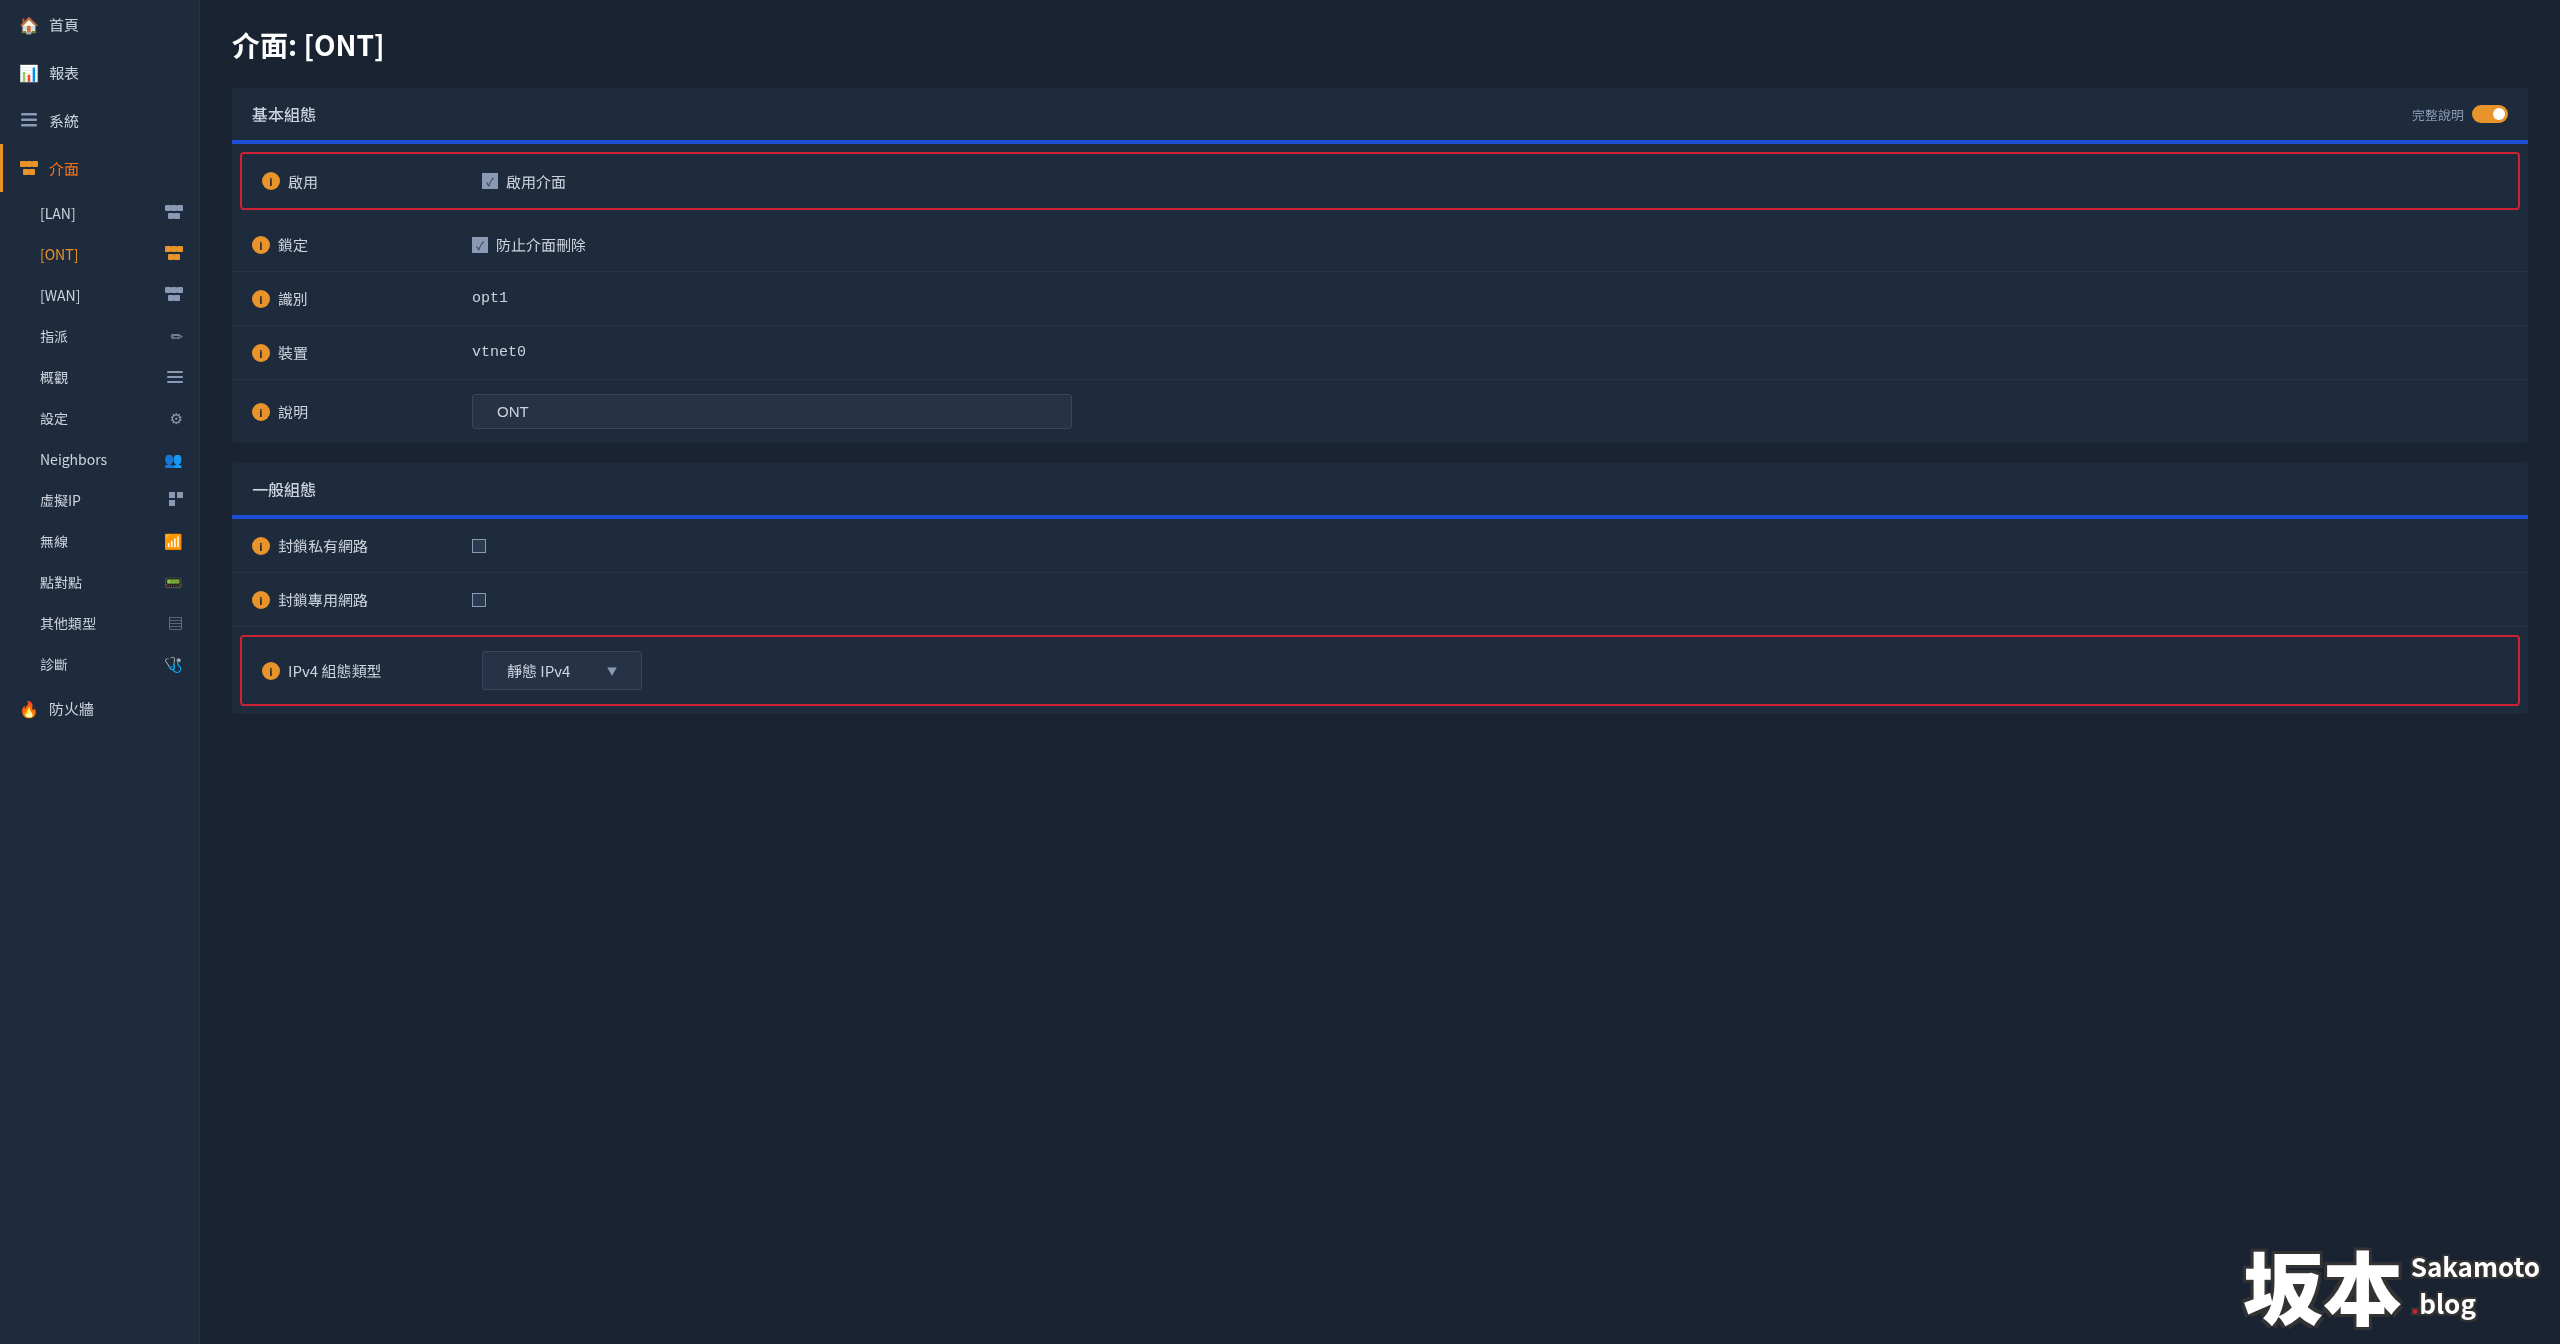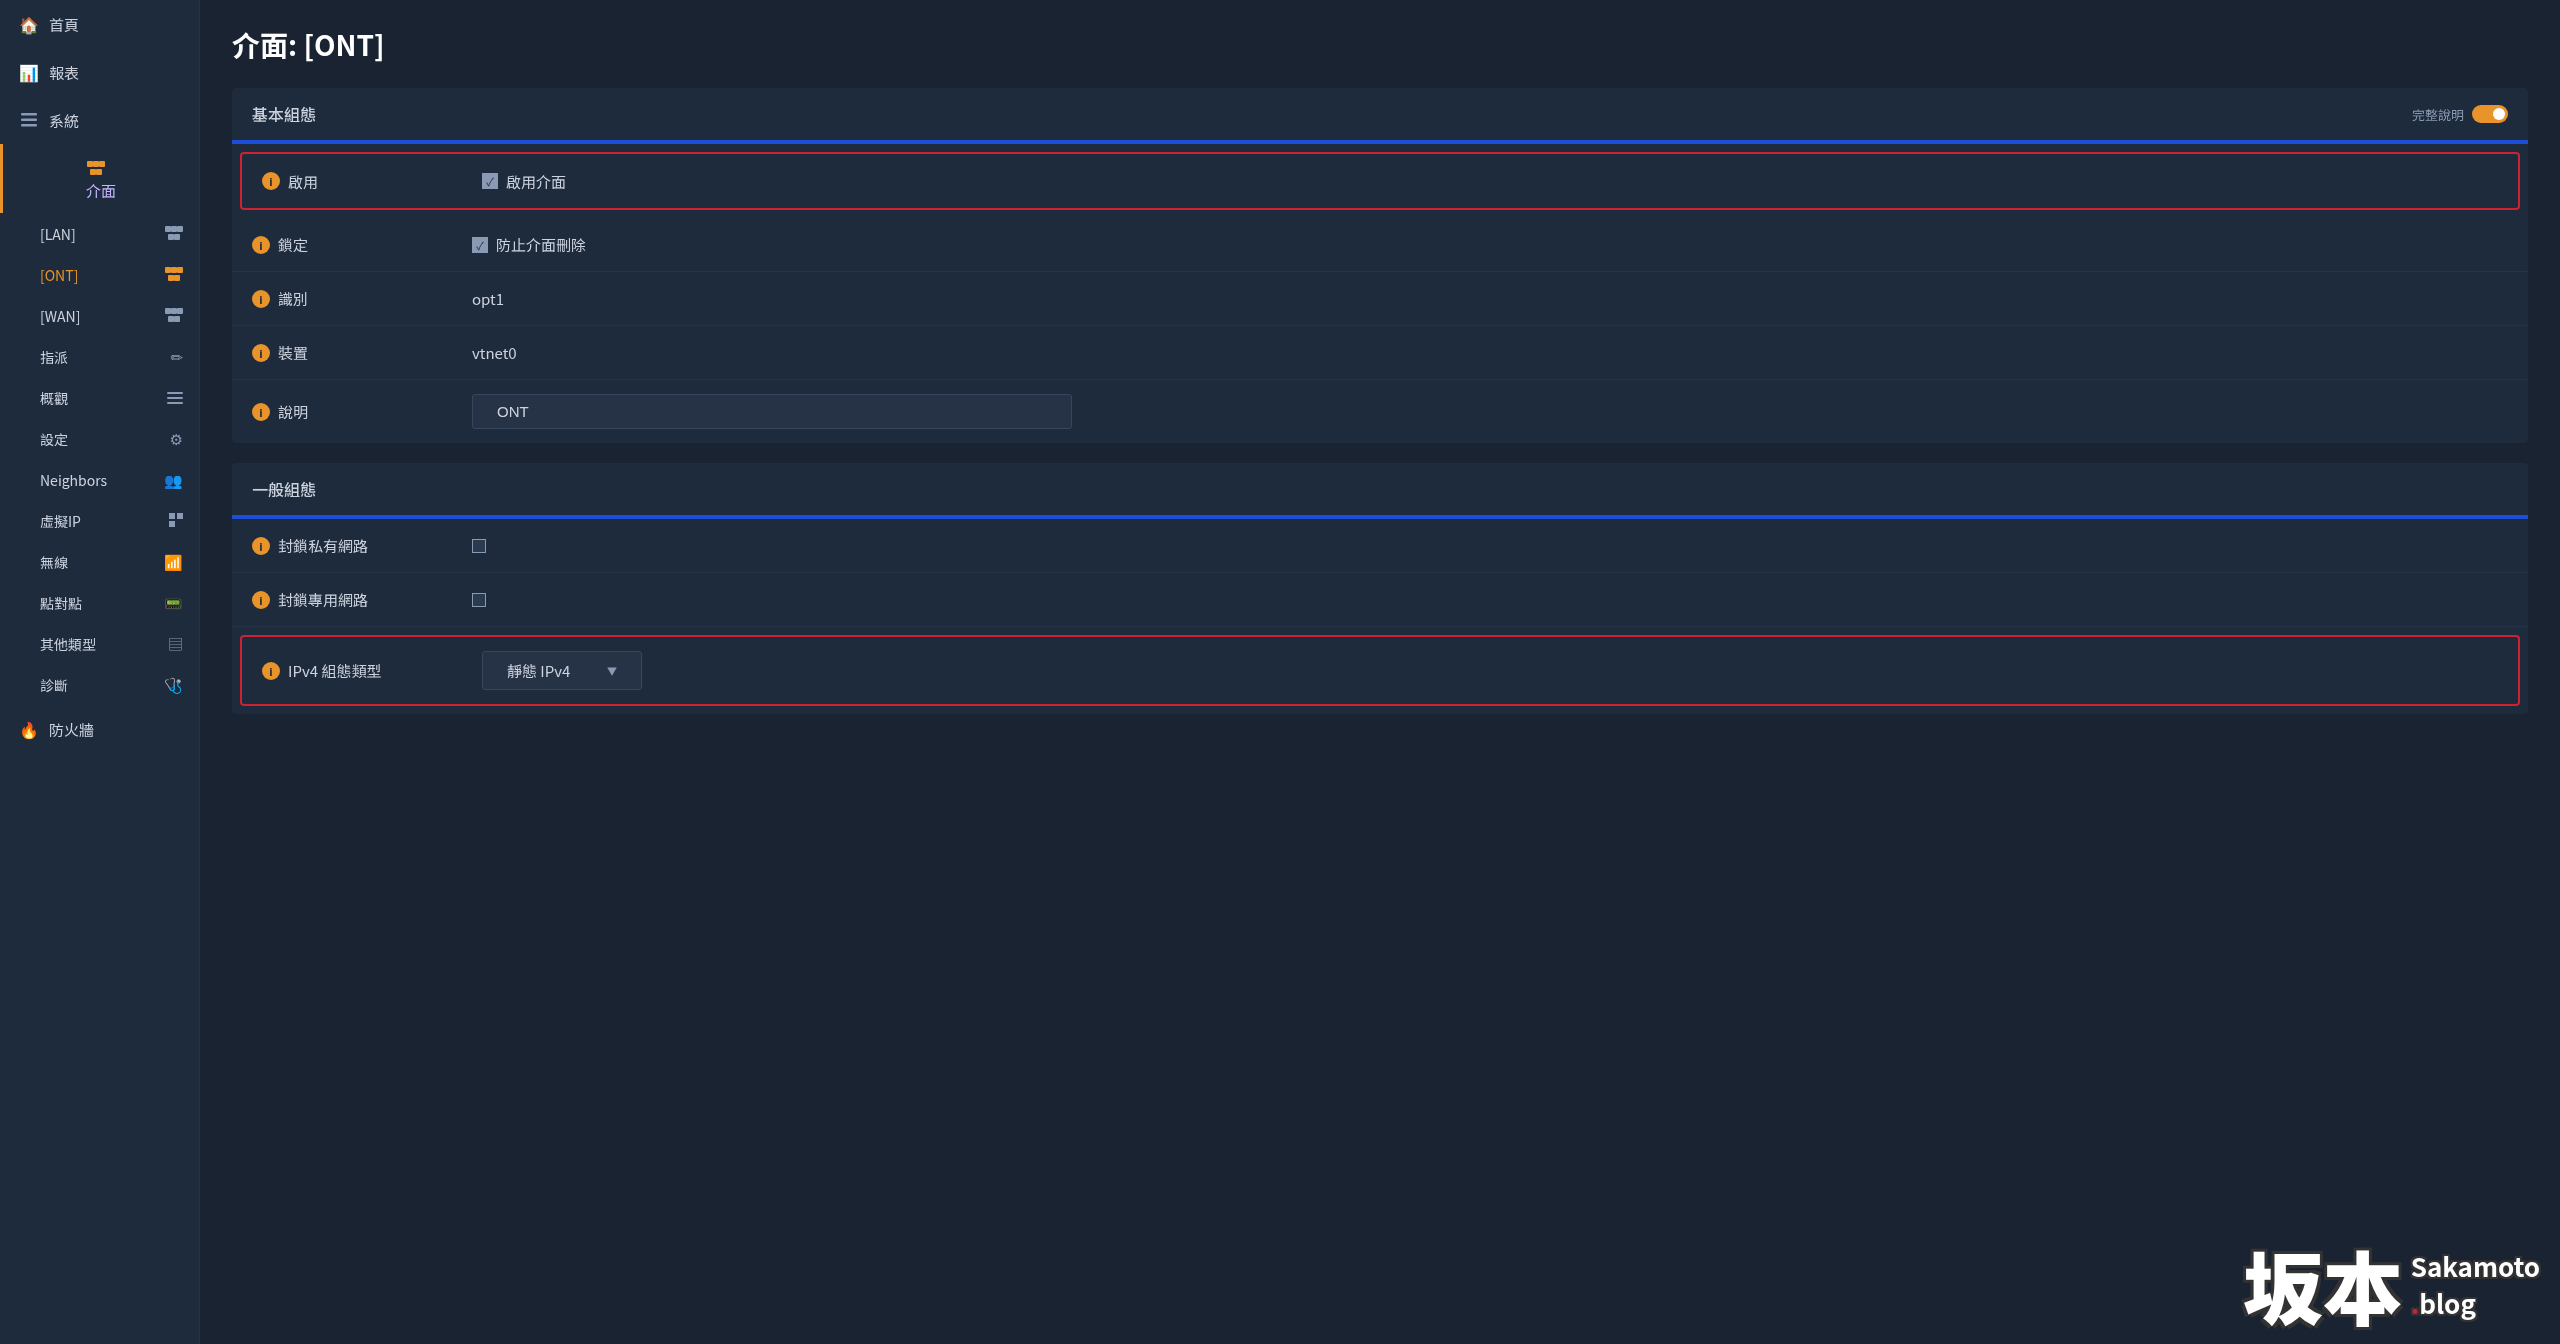--- a/index.html
+++ b/index.html
@@ -26,23 +26,22 @@
     .sidebar-item {
       display: flex;
       align-items: center;
       padding: 12px 16px;
       cursor: pointer;
       color: #cdd3de;
       font-size: 15px;
       border-left: 3px solid transparent;
     }
     .sidebar-item.active {
-      color: #c4b5fd;
+      color: #f97316;
       border-left: 3px solid #e8942a;
-      flex-direction: column;
     }
     .sidebar-item.active .sidebar-icon {
       color: #e8942a;
     }
     .sidebar-icon {
       margin-right: 10px;
       font-size: 16px;
       width: 20px;
       text-align: center;
       color: #8a9ab5;
@@ -170,20 +169,21 @@
     }
     .form-value {
       flex: 1;
       display: flex;
       align-items: center;
       gap: 10px;
     }
     .form-value-text {
       color: #cdd3de;
       font-size: 15px;
+      font-family: Liberation Mono, monospace;
     }
 
     
     .checkbox-row {
       display: flex;
       align-items: center;
       gap: 8px;
     }
     .checkbox-custom {
       width: 16px;

